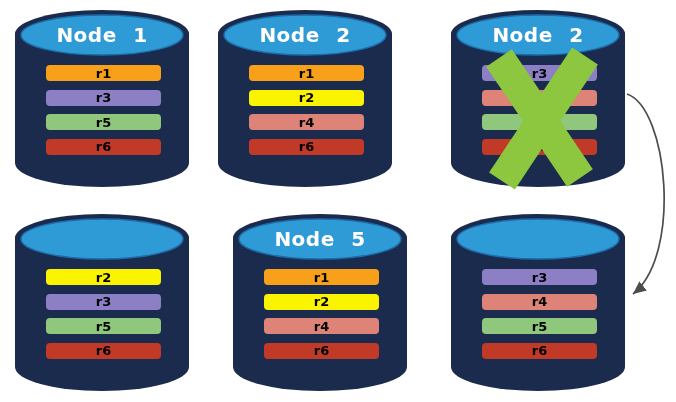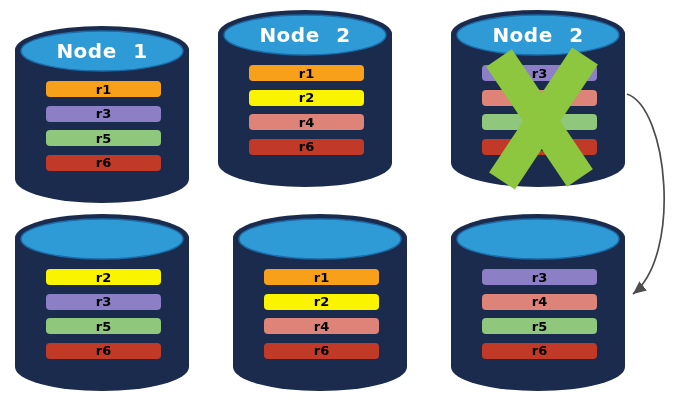--- a/index.html
+++ b/index.html
@@ -5,21 +5,21 @@
   html, body { margin: 0; padding: 0; }
   .canvas {
     position: relative;
     width: 676px;
     height: 402px;
     background: var(--background, #ffffff);
     font-family: "DejaVu Sans", "Liberation Sans", sans-serif;
     overflow: hidden;
   }
   .node { position: absolute; width: 178px; height: 182px; }
-  .node.pos-0 { left: 13px;  top: 24px; }
+  .node.pos-0 { left: 13px;  top: 8px; }
   .node.pos-1 { left: 216px; top: 8px; }
   .node.pos-2 { left: 449px; top: 8px; }
   .node.pos-3 { left: 13px;  top: 212px; }
   .node.pos-4 { left: 231px; top: 212px; }
   .node.pos-5 { left: 449px; top: 212px; }
 
   .cyl { position: absolute; left: 0; top: 0; width: 100%; height: 100%; }
   .cyl-body { fill: var(--cylinder-body, #1B2B4D); }
   .cyl-top  { fill: var(--cylinder-top, #2E9AD6); stroke: var(--cylinder-top-edge, #1B6CA8); stroke-width: 1.5; }
 
@@ -110,20 +110,21 @@
       <div class="bar" style="background: rgb(143, 200, 125);">r5</div>
       <div class="bar" style="background: rgb(193, 58, 39);">r6</div>
     </div>
   </div>
 
   <div class="node pos-4">
     <svg class="cyl" viewBox="0 0 178 182" aria-hidden="true">
       <path class="cyl-body" d="M 2 26 A 87 24 0 0 1 176 26 L 176 155 A 87 24 0 0 1 2 155 Z"></path>
       <ellipse class="cyl-top" cx="89" cy="27" rx="81" ry="20"></ellipse>
     </svg>
+    <div class="node-title">Node 5</div>
     <div class="bars">
       <div class="bar" style="background: rgb(249, 160, 27);">r1</div>
       <div class="bar" style="background: rgb(251, 244, 0);">r2</div>
       <div class="bar" style="background: rgb(221, 131, 119);">r4</div>
       <div class="bar" style="background: rgb(193, 58, 39);">r6</div>
     </div>
   </div>
 
   <div class="node pos-5">
     <svg class="cyl" viewBox="0 0 178 182" aria-hidden="true">

